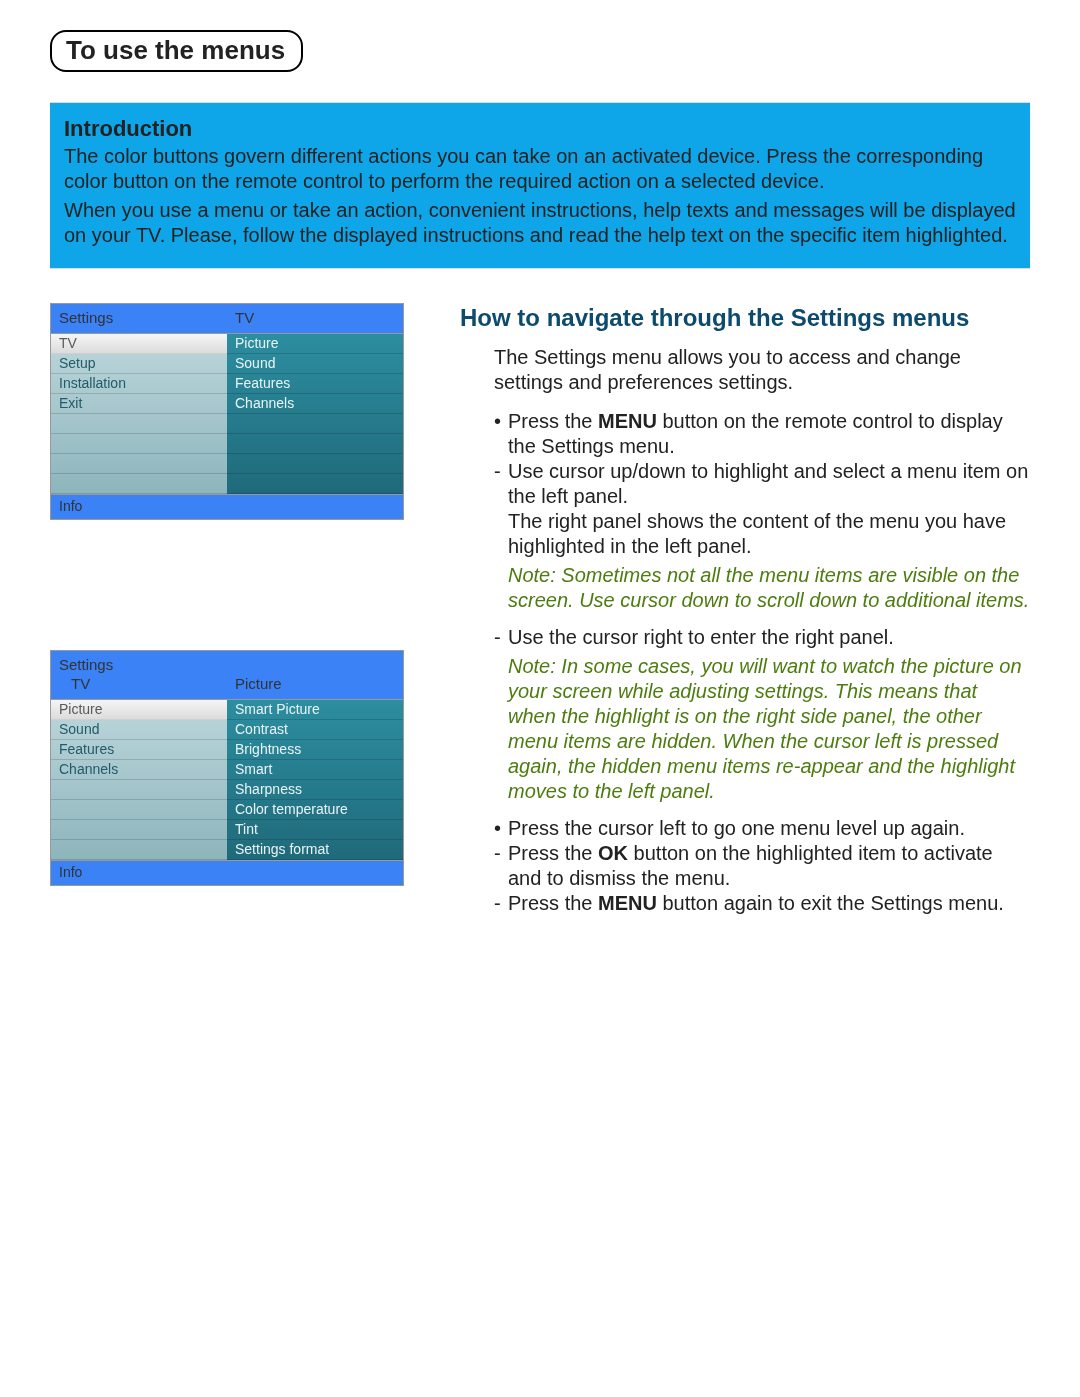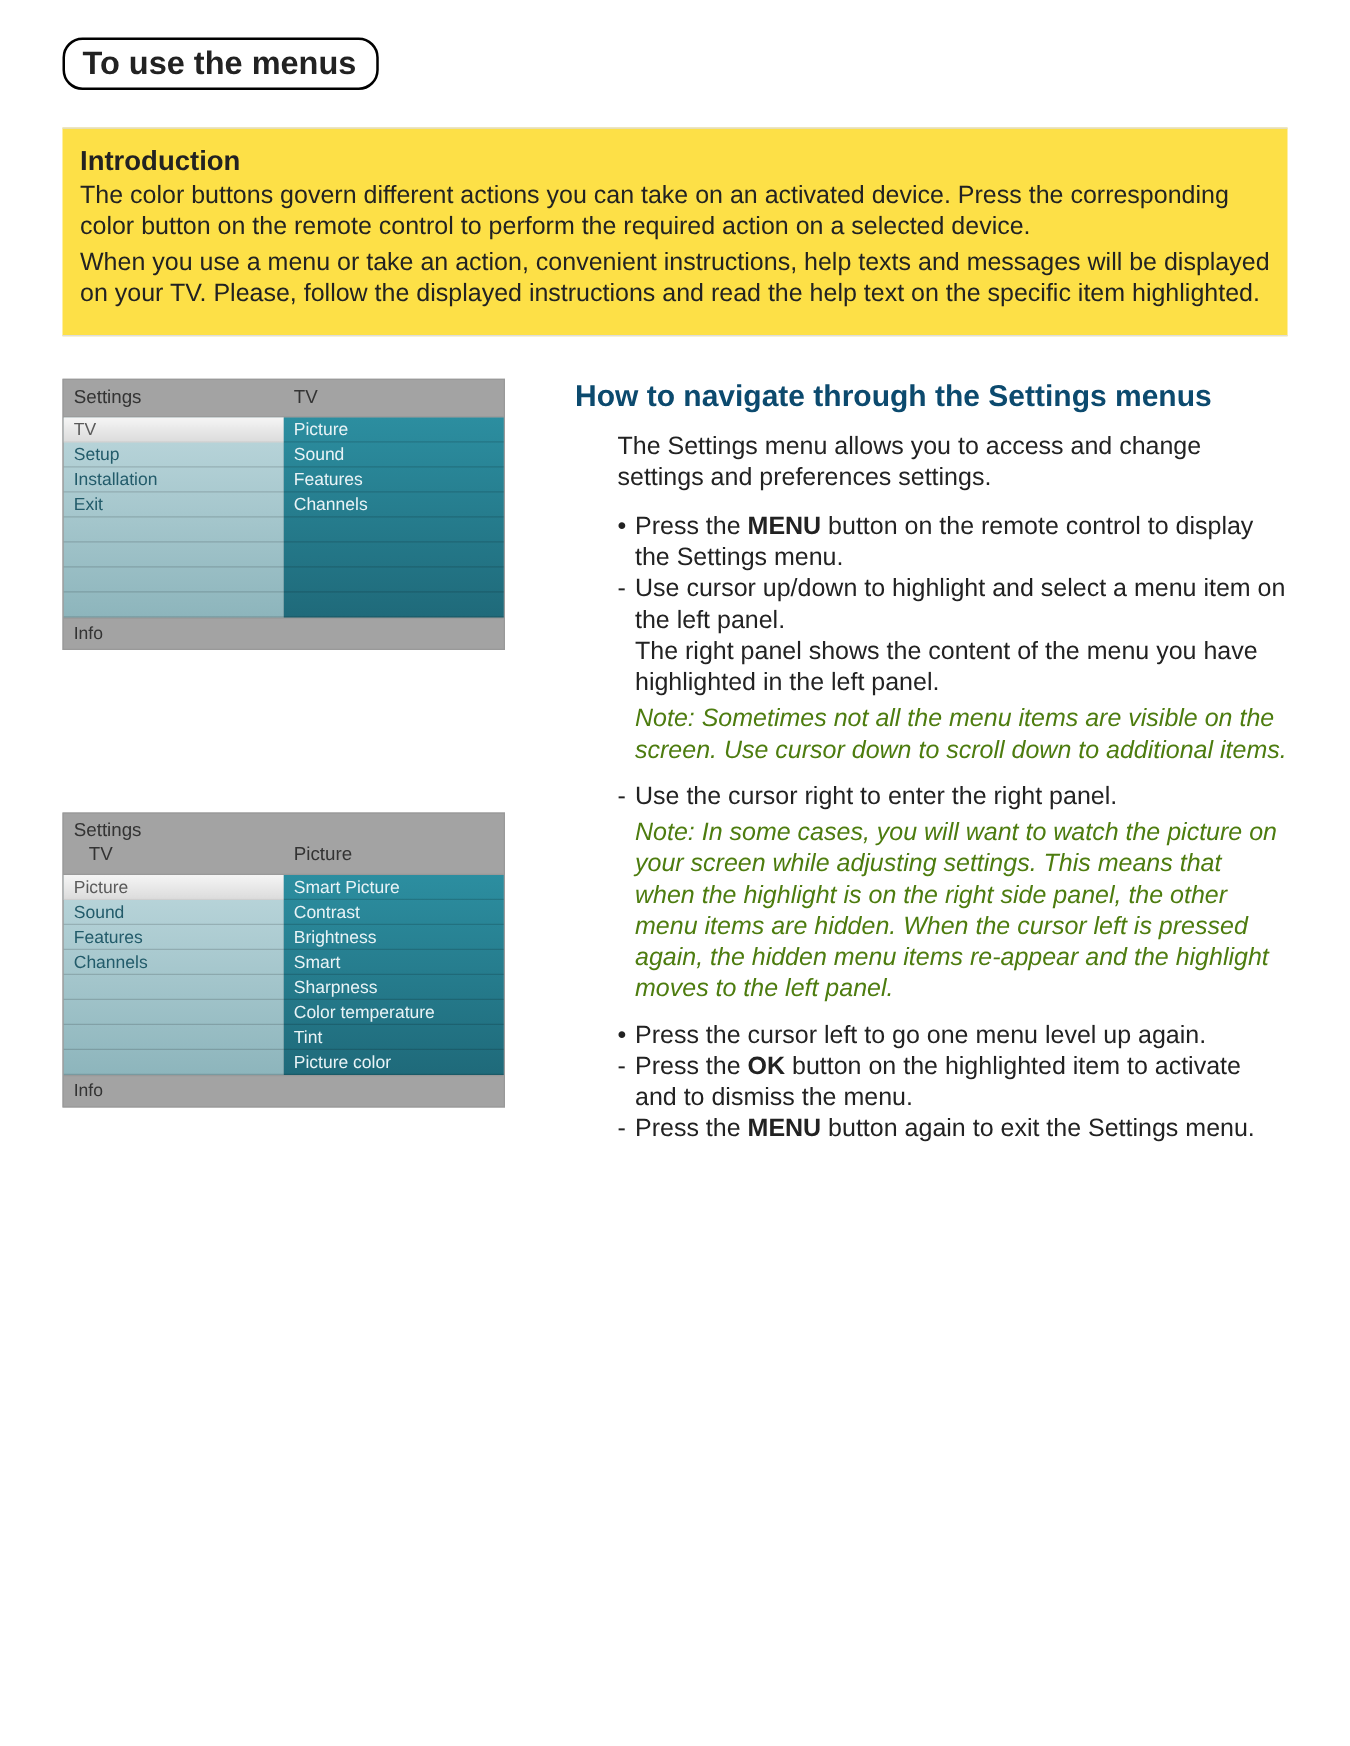--- a/index.html
+++ b/index.html
@@ -16,36 +16,36 @@
   .pill{
     display:inline-block;
     border:2px solid #000;
     border-radius:16px;
     padding:2px 16px 3px 14px;
     font-weight:700;
     font-size:26px;
   }
   
   .intro-box{
-    background:#fde047;
+    background:#0ea5e9;
     border-top:1px solid #ddd;
     border-bottom:1px solid #ddd;
     padding:12px 14px 16px 14px;
     margin-top:30px;
   }
   .intro-title{font-weight:700;font-size:22px;margin-bottom:2px;}
   .intro-p{margin:0 0 4px 0;}
   
   .columns{display:flex;align-items:flex-start;margin-top:34px;}
   .col-left{width:380px;flex:0 0 auto;}
   .col-right{flex:1 1 auto;margin-left:30px;}
   
   .menu-box{
     border:1px solid #999;
-    background:#a3a3a3;
+    background:#3b82f6;
     width:352px;
     margin-bottom:130px;
     font-size:15px;
     font-family:"Trebuchet MS","Segoe UI",Arial,sans-serif;
   }
   .menu-box:last-child{margin-bottom:0;}
   .menu-header{
     display:flex;
     border-bottom:1px solid #999;
     color:#333;
@@ -174,21 +174,21 @@
             <div class="menu-row blank"></div>
           </div>
           <div class="menu-col right">
             <div class="menu-row">Smart Picture</div>
             <div class="menu-row">Contrast</div>
             <div class="menu-row">Brightness</div>
             <div class="menu-row">Smart</div>
             <div class="menu-row">Sharpness</div>
             <div class="menu-row">Color temperature</div>
             <div class="menu-row">Tint</div>
-            <div class="menu-row">Picture color</div>
+            <div class="menu-row">Settings format</div>
           </div>
         </div>
         <div class="menu-footer">Info</div>
       </div>
 
     </div>
 
     <div class="col-right">
       <h2 class="section-title">How to navigate through the Settings menus</h2>
 

